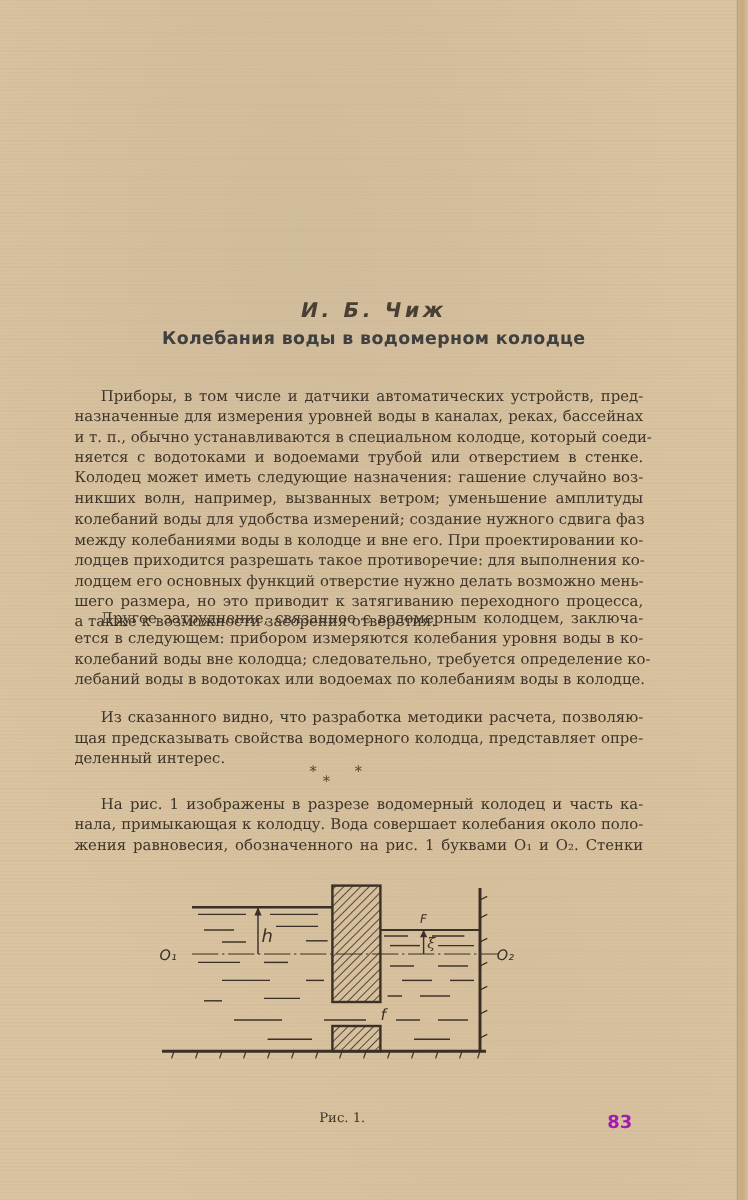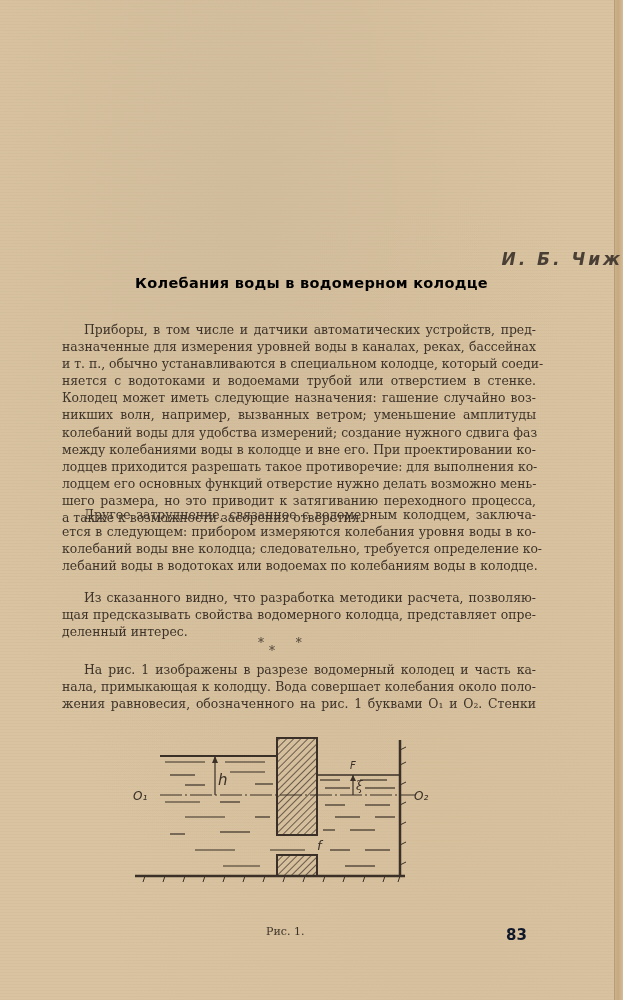--- a/index.html
+++ b/index.html
@@ -14,31 +14,31 @@
       font-family: "DejaVu Serif", "Liberation Serif", serif;
       color: #3b3128;
     }
     .page-edge {
       position: absolute; top: 0; right: 0; width: 8px; height: 1000px;
       background: linear-gradient(90deg, #cbb18b, #c6a97f 40%, #d4bc97);
       border-left: 1px solid #b89e78;
     }
     .author {
       position: absolute; top: 249px; left: 0; width: 623px;
-      text-align: right;
+      text-align: center;
       font-family: "DejaVu Sans", "Liberation Sans", sans-serif;
       font-style: italic; font-weight: bold; font-size: 17px;
       letter-spacing: 3px; color: #4a3f34;
     }
     .title {
       position: absolute; top: 275px; left: 0; width: 623px;
       text-align: center;
       font-family: "DejaVu Sans", "Liberation Sans", sans-serif;
       font-weight: bold; font-size: 14.5px; letter-spacing: 0.3px;
-      color: #000000;
+      color: #404040;
     }
     .text {
       position: absolute; left: 62px; width: 474px;
       font-size: 12.4px; line-height: 17.1px;
       text-align: justify; color: #3d3329;
     }
     .line { display: block; white-space: nowrap; text-align-last: justify; text-align: justify; }
     .line.last { text-align-last: left; }
     .p1 { top: 321px; }
     .p2 { top: 506px; }
@@ -52,21 +52,21 @@
     .figure {
       position: absolute; top: 730px; left: 125px; width: 310px; height: 160px;
     }
     .caption {
       position: absolute; top: 905px; left: 266px;
       font-size: 11px; color: #3d3329; margin-top: 20px;
     }
     .page-number {
       position: absolute; top: 926px; left: 506px;
       font-family: "DejaVu Sans", "Liberation Sans", sans-serif;
-      font-size: 15px; font-weight: bold; color: #0f172a;
+      font-size: 15px; font-weight: bold; color: #a21caf;
     }
   </style>
 </head>
 <body>
 
 <div class="page-edge"></div>
 
 <div class="author">И. Б. Чиж</div>
 <div class="title">Колебания воды в водомерном колодце</div>
 

